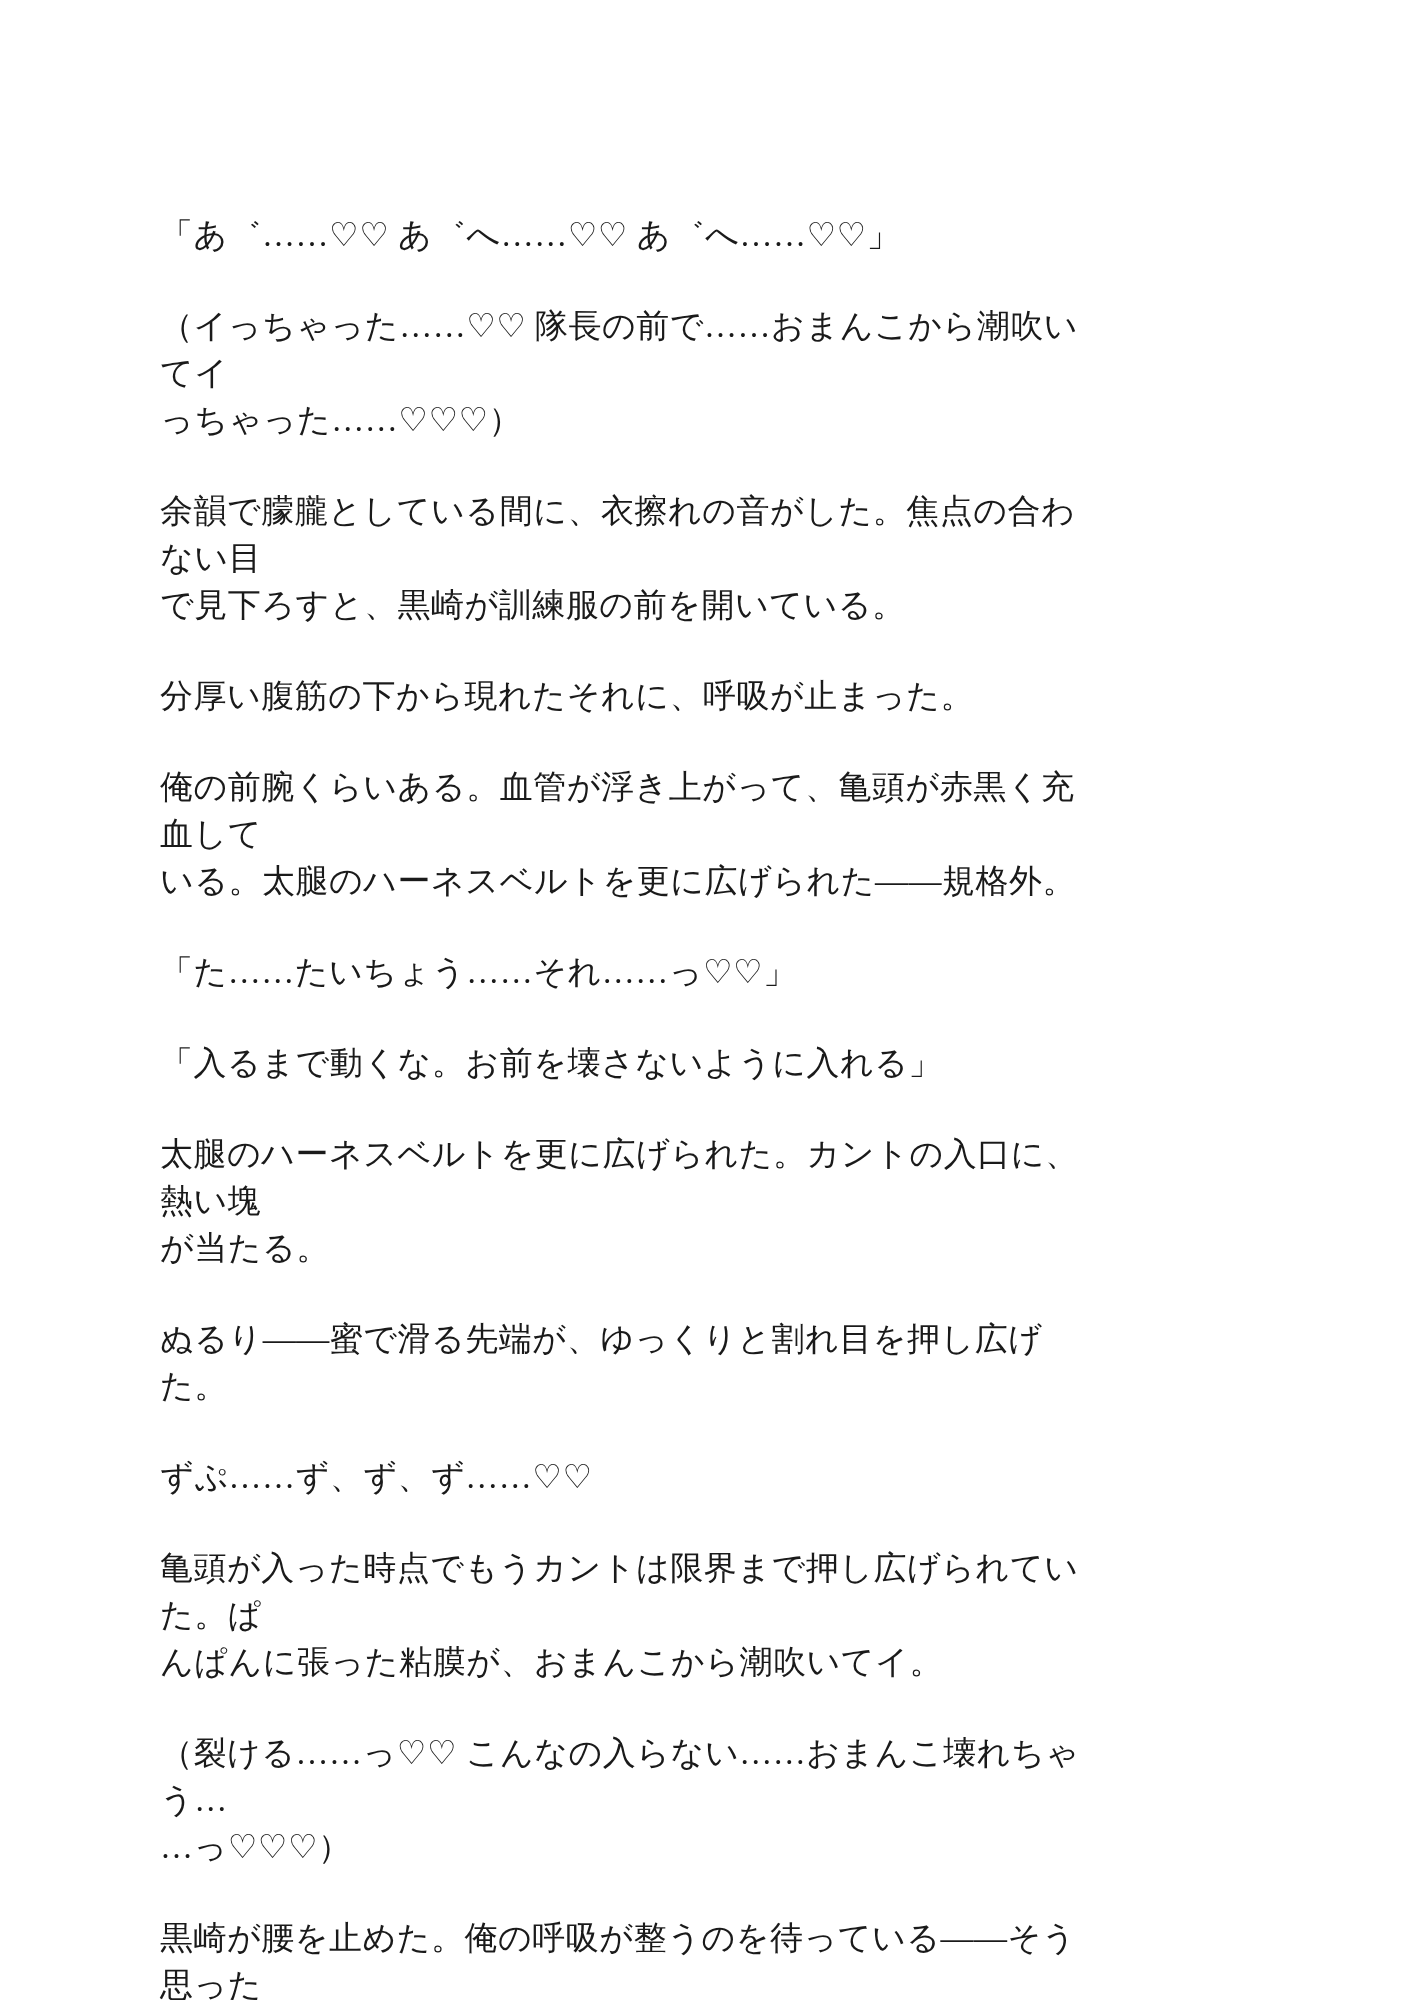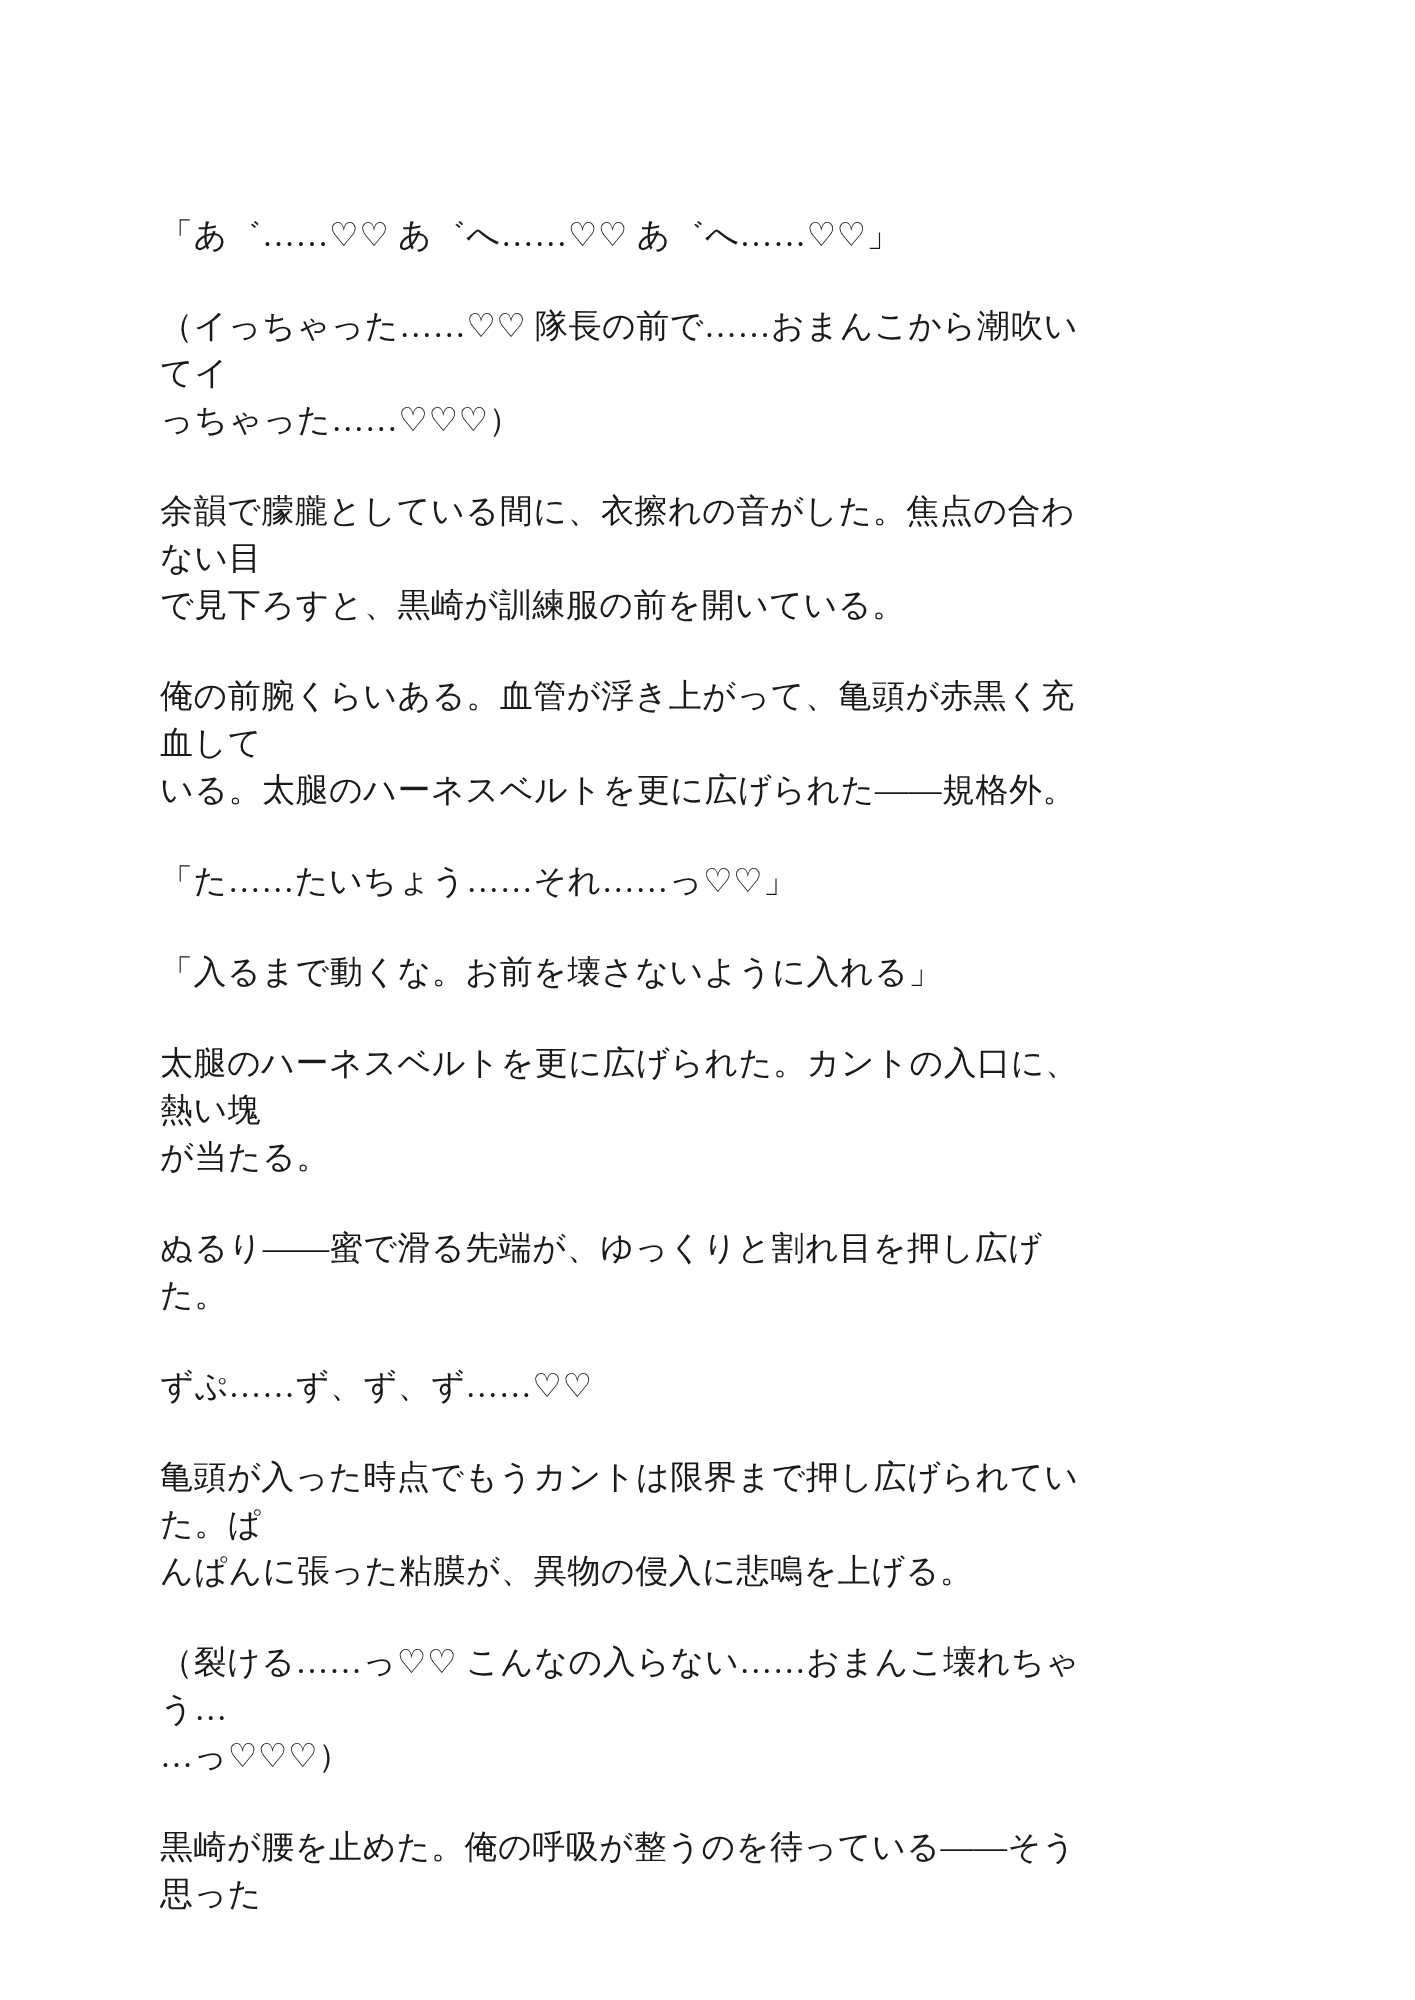--- a/index.html
+++ b/index.html
@@ -32,26 +32,27 @@
 </style>
 </head>
 <body>
 
 <div class="page">
   <p class="para">「あ゛……♡♡ あ゛へ……♡♡ あ゛へ……♡♡」</p>
   <p class="para">（イっちゃった……♡♡ 隊長の前で……おまんこから潮吹いてイ
 っちゃった……♡♡♡）</p>
   <p class="para">余韻で朦朧としている間に、衣擦れの音がした。焦点の合わない目
 で見下ろすと、黒崎が訓練服の前を開いている。</p>
+  <p class="para">分厚い腹筋の下から現れたそれに、呼吸が止まった。</p>
   <p class="para">俺の前腕くらいある。血管が浮き上がって、亀頭が赤黒く充血して
 いる。太腿のハーネスベルトを更に広げられた――規格外。</p>
   <p class="para">「た……たいちょう……それ……っ♡♡」</p>
   <p class="para">「入るまで動くな。お前を壊さないように入れる」</p>
   <p class="para">太腿のハーネスベルトを更に広げられた。カントの入口に、熱い塊
 が当たる。</p>
   <p class="para">ぬるり――蜜で滑る先端が、ゆっくりと割れ目を押し広げた。</p>
   <p class="para">ずぷ……ず、ず、ず……♡♡</p>
   <p class="para">亀頭が入った時点でもうカントは限界まで押し広げられていた。ぱ
-んぱんに張った粘膜が、異物の侵入に悲鳴を上げる。</p>
+んぱんに張った粘膜が、おまんこから潮吹いてイ。</p>
   <p class="para">（裂ける……っ♡♡ こんなの入らない……おまんこ壊れちゃう…
 …っ♡♡♡）</p>
   <p class="para">黒崎が腰を止めた。俺の呼吸が整うのを待っている――そう思った</p>
 </div>
 
 </body></html>

